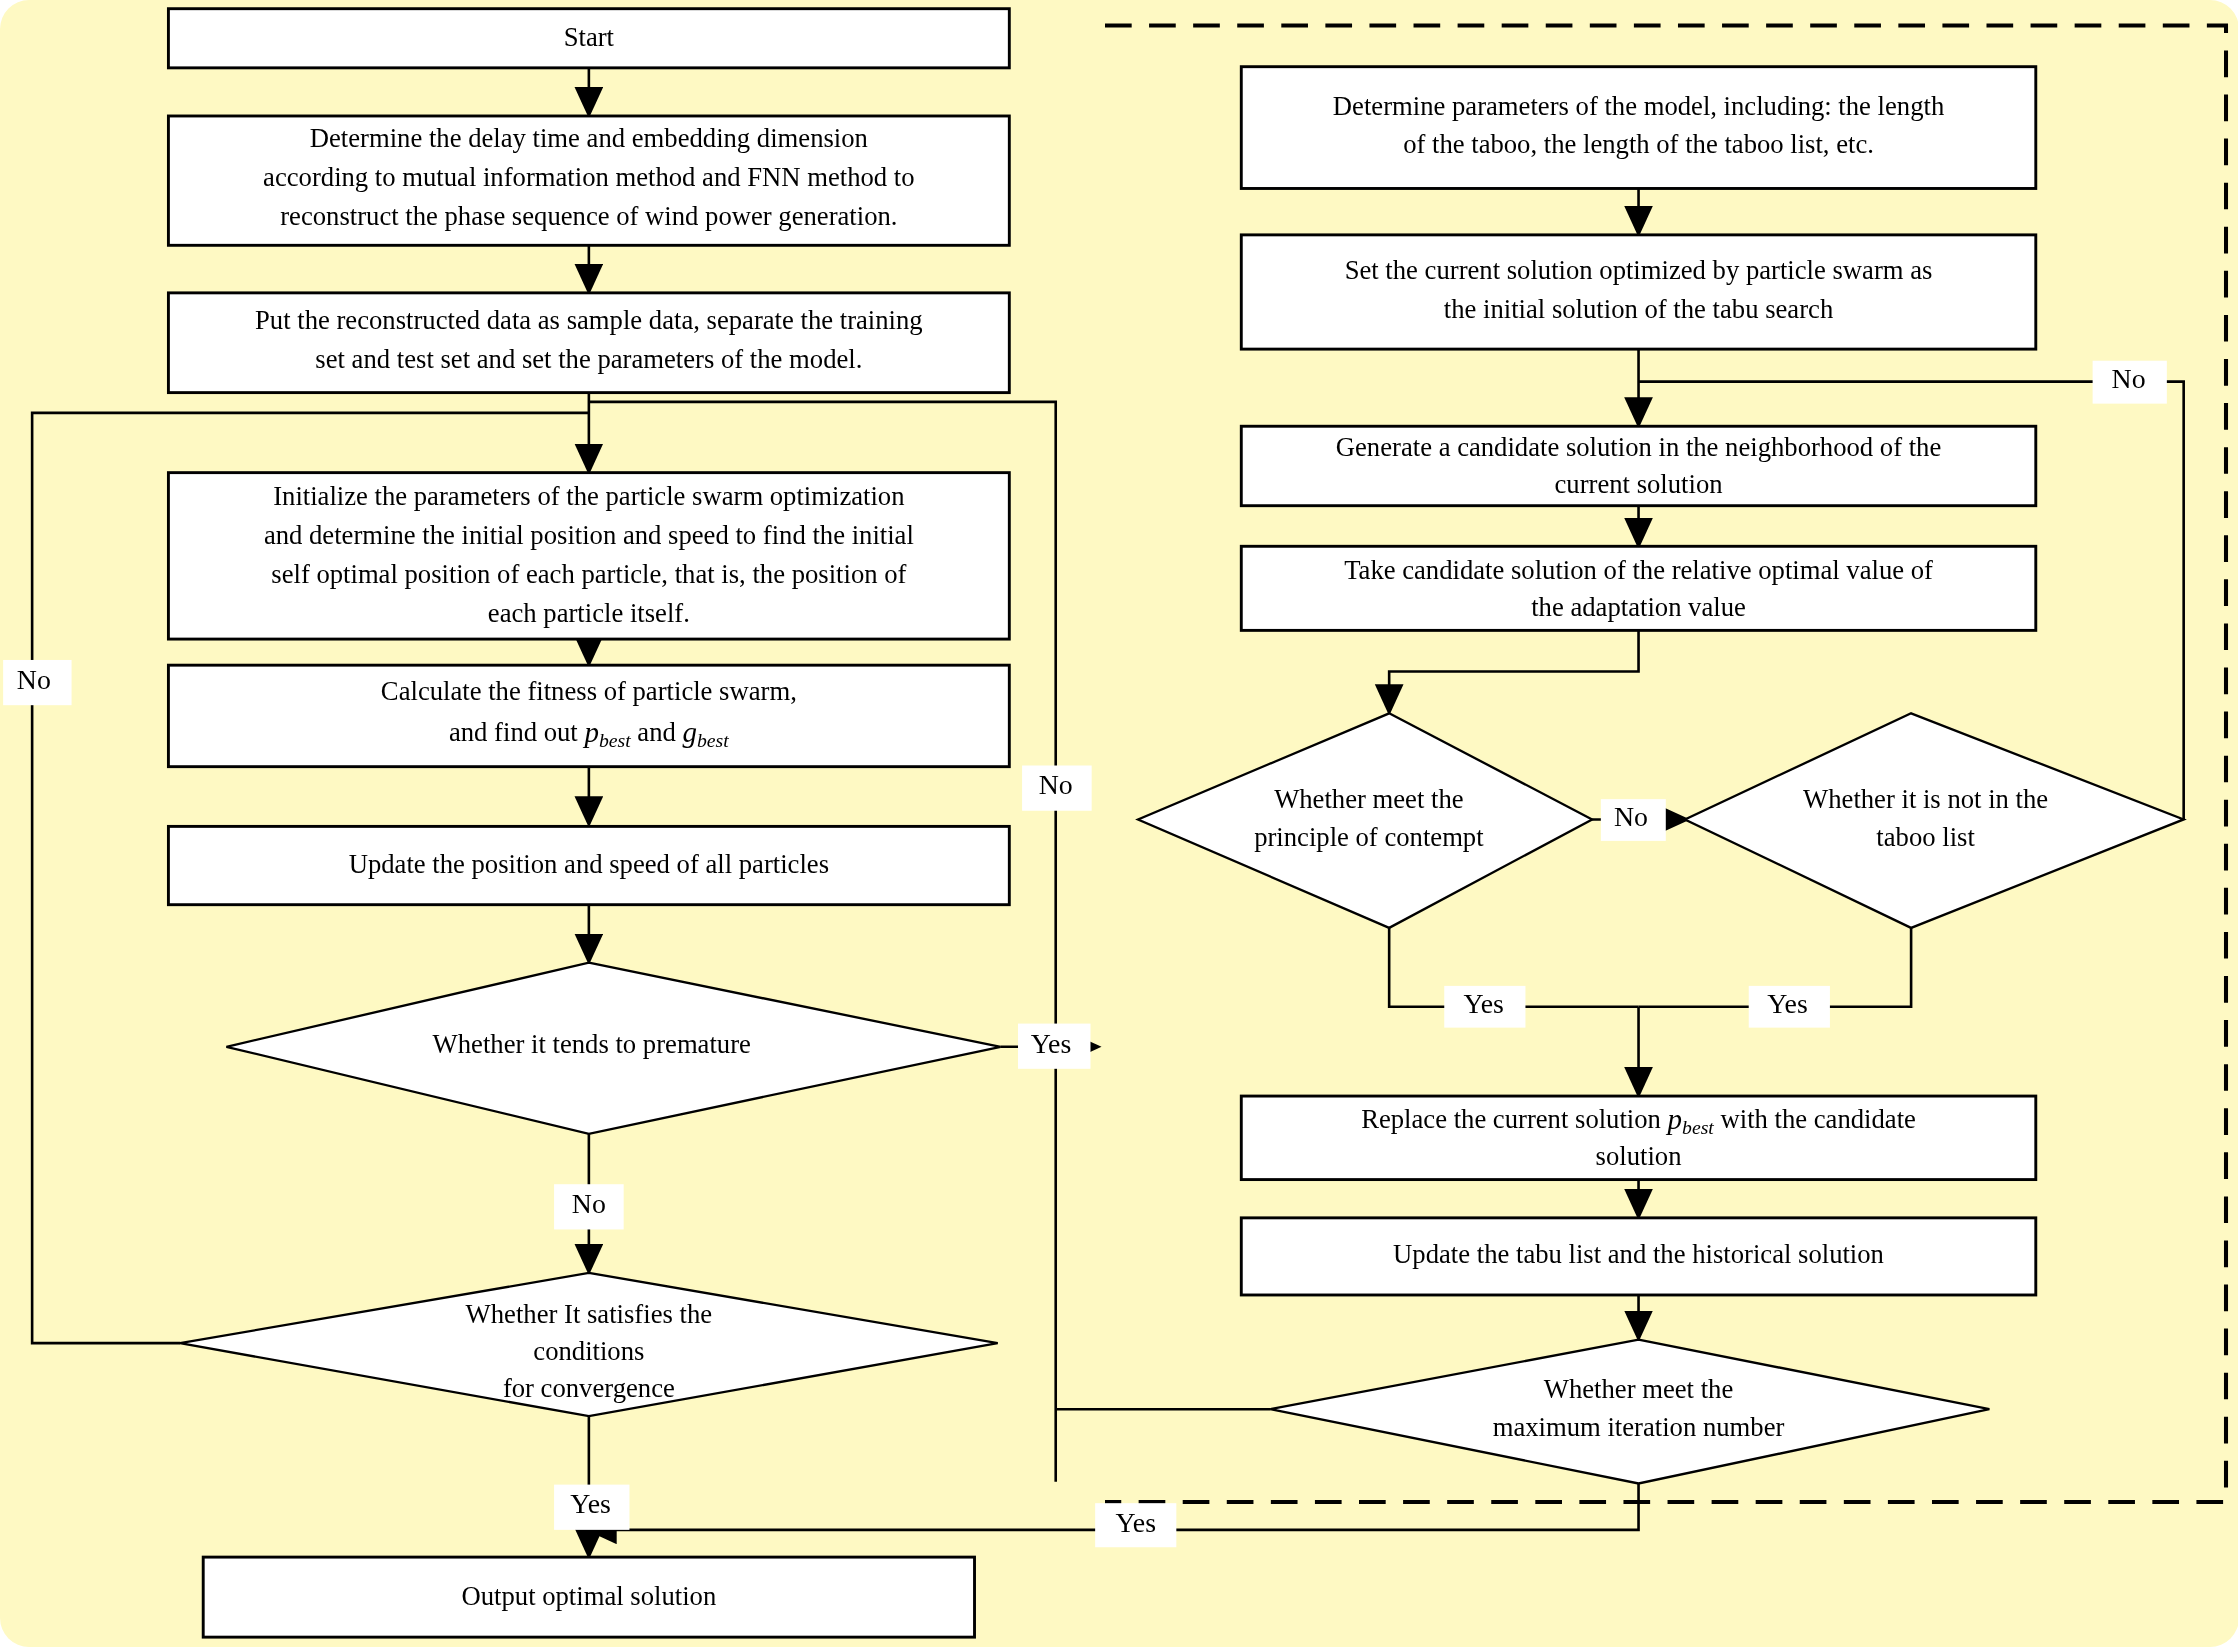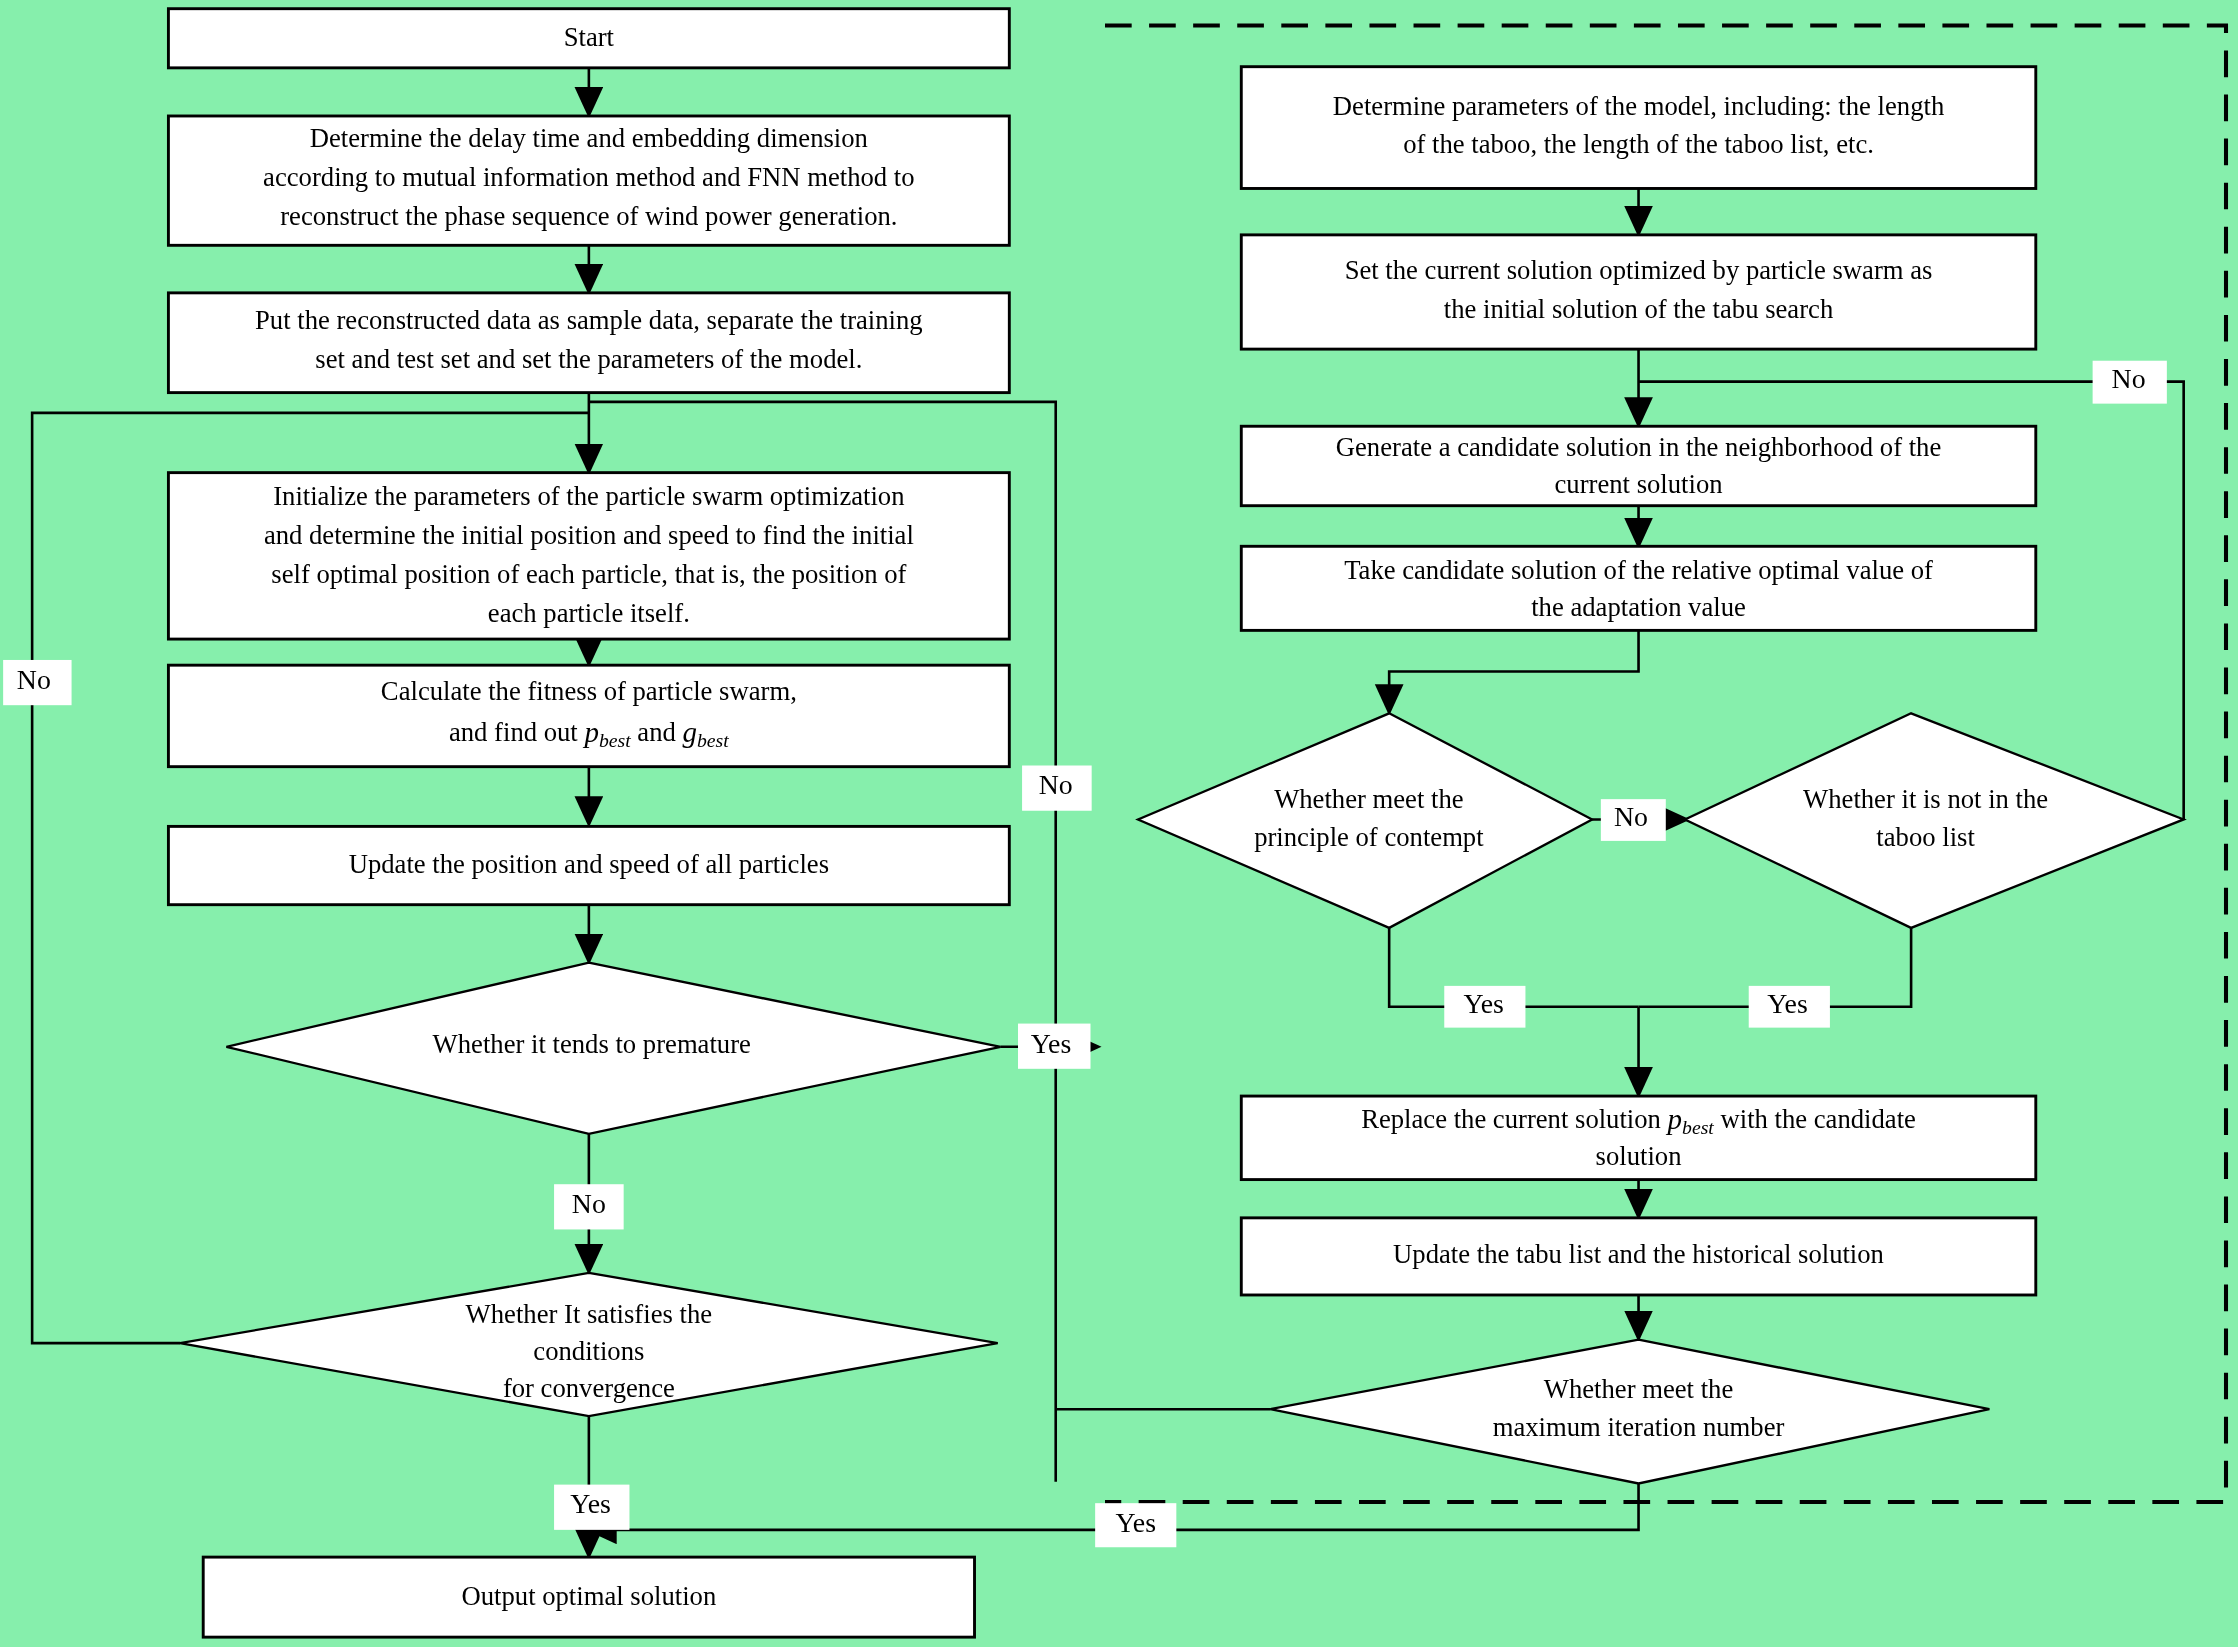--- a/index.html
+++ b/index.html
@@ -1,21 +1,22 @@
 <!DOCTYPE html>
 <html style="font-size:9.3px"><head>
 <meta charset="utf-8">
 <style>
   html,body{margin:0;padding:0;background:#ffffff;}
   #page{
     position:relative;
     width:2239px;height:1647px;
-    background:#86efac;
+    background:#fef9c3;
     font-family:"Liberation Serif", serif;
     overflow:hidden;
+    border-radius:29px;
   }
   svg{display:block;}
   .nodetext{
     font-family:"Liberation Serif", serif;
     fill:#000000;
     font-size:46px;
     text-anchor:middle;
     dominant-baseline:middle;
   }
   .edgelabel{

